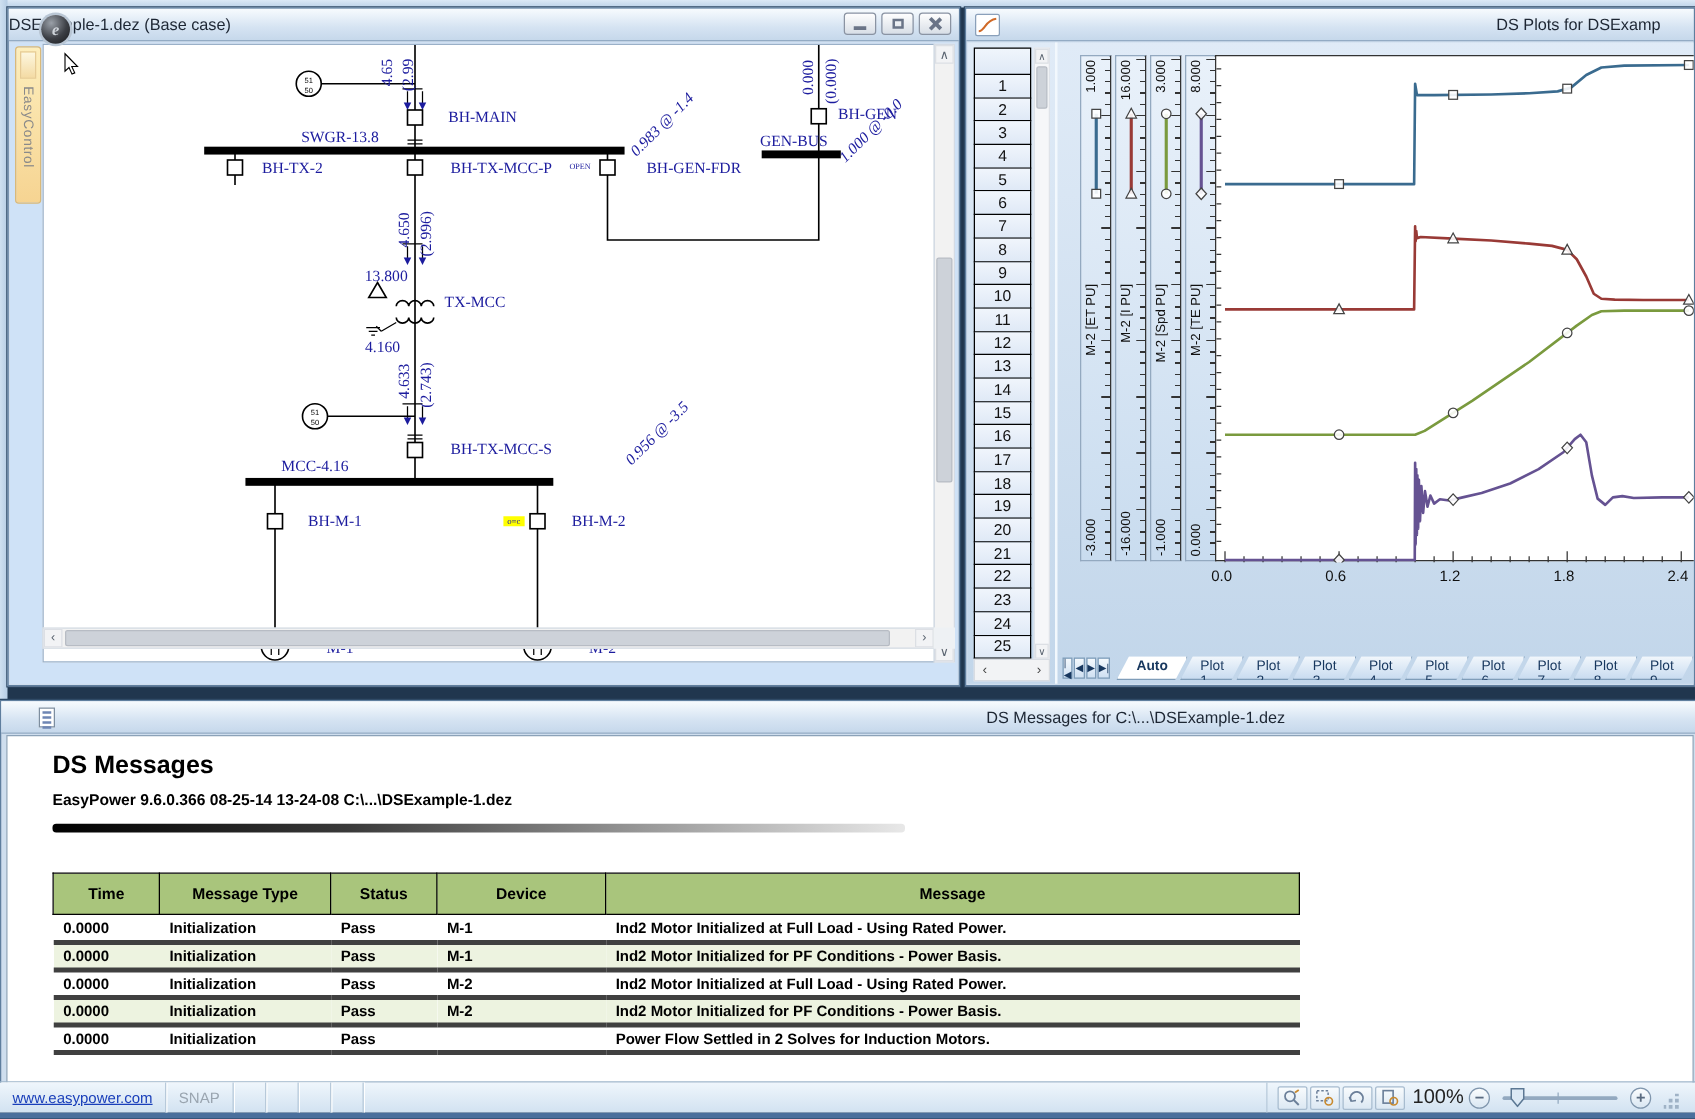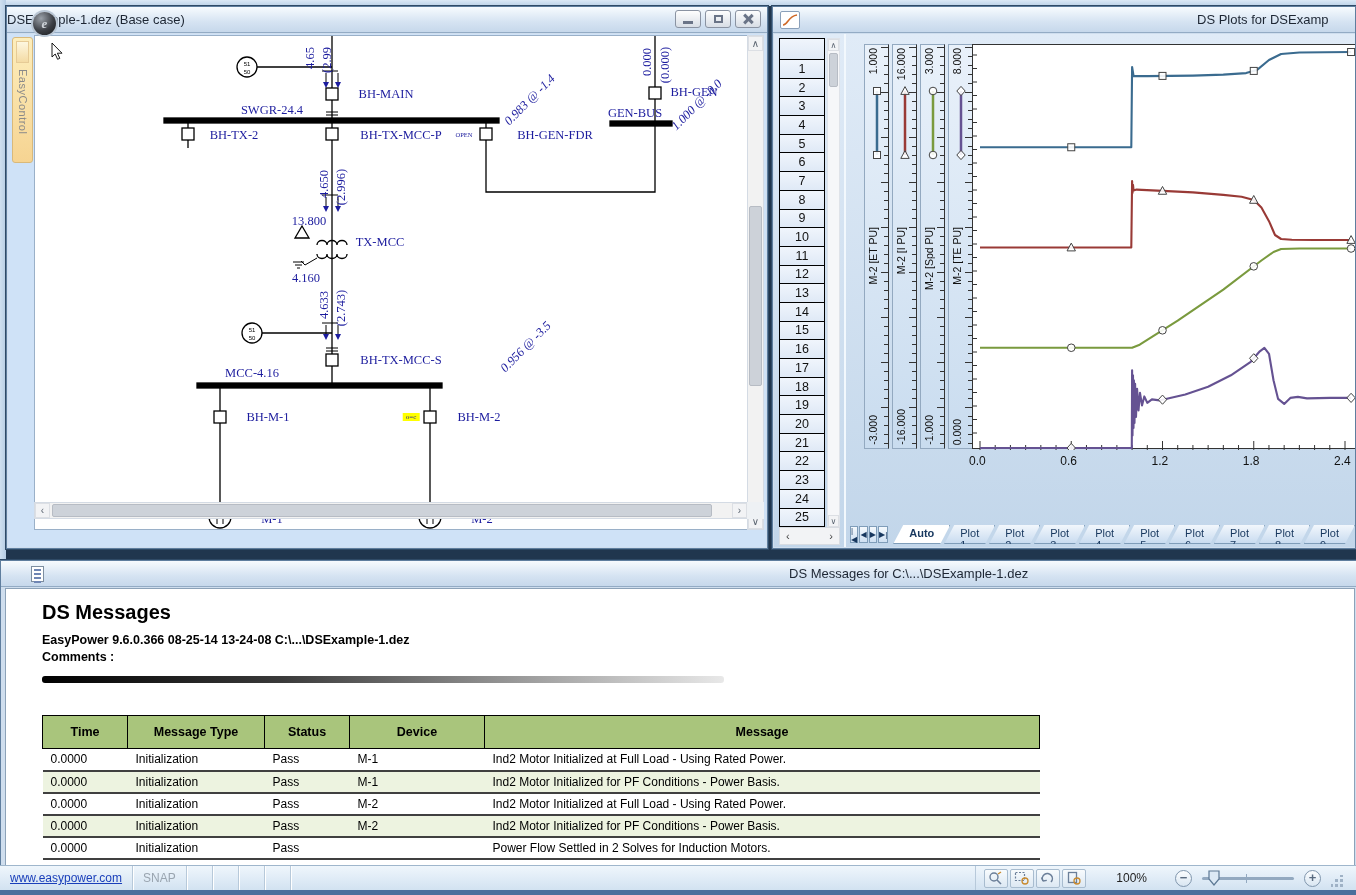--- a/index.html
+++ b/index.html
@@ -95,34 +95,34 @@
   .msg-h1{font-size:20px;font-weight:bold;color:#000;}
   .msg-info{font-size:12.5px;font-weight:bold;color:#000;line-height:17px;margin-top:6px;}
   .msg-divider{width:682px;height:7px;margin-top:10px;border-radius:3px;background:linear-gradient(90deg,#000 0%,#3a3a3a 35%,#9a9a9a 70%,#e8e8e8 100%);}
   .msg-table{border-collapse:collapse;margin-top:32px;table-layout:fixed;font-size:12px;color:#000;}
   .msg-table th{background:#a9c57c;border:1px solid #000;font-weight:bold;height:33px;font-size:12.5px;}
   .msg-table td{height:22px;padding:0 8px;overflow:h idden;overflow:hidden;white-space:nowrap;}
   .msg-table tr.alt td{background:#edf3e0;}
   .c-time{text-align:left;}
   .c-type,.c-status,.c-device{}
   .c-msg{text-align:left;}
-  .msg-table tbody tr{border-bottom:2px solid #404040;}
+  .msg-table tbody tr{border-bottom:4px solid #404040;font-weight:bold;}
 
   
   #statusbar{position:absolute;left:0;right:0;bottom:5px;height:25px;background:linear-gradient(#eff6fc,#d2e2f1);
     border-top:1px solid #9fb6cc;display:flex;align-items:center;z-index:9;}
   .seg{height:100%;display:flex;align-items:center;padding:0 10px;border-right:1px solid #b7c9da;box-shadow:1px 0 0 #fff;}
   .weblink{font-size:12px;color:#1a3fba;text-decoration:underline;}
   .snap{font-size:12px;color:#9aa5b0;}
   .seg.empty{width:26px;}
   .sb-spacer{flex:1;}
   .zbtn{width:24px;height:19px;border:1px solid #a8bccf;border-radius:2px;background:linear-gradient(#f8fbfd,#dce8f3);
     display:flex;align-items:center;justify-content:center;margin-right:2px;}
   .zgroup{display:flex;align-items:center;padding:0 8px;border-left:1px solid #b7c9da;height:100%;}
-  .zoomtxt{font-size:12px;color:#222;margin:0 28px;}
+  .zoomtxt{font-size:16px;color:#222;margin:0 4px;}
   .roundbtn{width:17px;height:17px;border-radius:50%;border:1px solid #8096ad;background:linear-gradient(#fbfdfe,#d9e6f2);
     color:#5a6b80;font-size:13px;font-weight:bold;display:flex;align-items:center;justify-content:center;line-height:0;}
   .sl-track{width:92px;height:3px;background:#93a9c0;border-radius:2px;margin:0 10px;position:relative;}
   .sl-tick{position:absolute;left:44px;top:-3px;width:1px;height:9px;background:#93a9c0;}
   .grip{margin:6px 4px 0 10px;}
 </style>
 </head>
 <body>
 
 <div id="stage">
@@ -220,21 +220,21 @@
           </g>
 
           <g transform="translate(17,7)">
             <polygon points="0,0 0,14 3.2,11 5.6,16.3 7.8,15.3 5.4,10.2 10,10.2" fill="#fff" stroke="#000" stroke-width="0.9"></polygon>
           </g>
         </svg>
         <div id="dwg-labels">
             <span class="dlbl rot90" style="left: 275px; top: 22px;">4.65</span>
             <span class="dlbl rot90" style="left: 292px; top: 24px;">(2.99</span>
             <span class="dlbl" style="left: 351px; top: 58px;">BH-MAIN</span>
-            <span class="dlbl" style="left: 237px; top: 74px;">SWGR-24.4</span>
+            <span class="dlbl" style="left: 237px; top: 74px;">SWGR-13.8</span>
             <span class="dlbl" style="left: 199px; top: 99px;">BH-TX-2</span>
             <span class="dlbl" style="left: 366px; top: 99px;">BH-TX-MCC-P</span>
             <span class="dlbl" style="left: 429px; top: 98px; font-size: 6.5px;">OPEN</span>
             <span class="dlbl" style="left: 520px; top: 99px;">BH-GEN-FDR</span>
             <span class="dlbl rot45" style="left: 495px; top: 64px;">0.983 @ -1.4</span>
             <span class="dlbl" style="left: 600px; top: 77px;">GEN-BUS</span>
             <span class="dlbl" style="left: 659px; top: 56px;">BH-GEN</span>
             <span class="dlbl rot45" style="left: 662px; top: 69px;">1.000 @ -0.0</span>
             <span class="dlbl rot90" style="left: 612px; top: 26px;">0.000</span>
             <span class="dlbl rot90" style="left: 630px; top: 29px;">(0.000)</span>
@@ -492,21 +492,20 @@
           <i></i>
           <i></i>
           <i></i>
           <i></i>
         </span>
       <span class="title">DS Messages for C:\...\DSExample-1.dez</span>
     </div>
     <div class="msg-content">
       <div class="msg-h1">DS Messages</div>
       <div class="msg-info" style="margin-top:8px;">EasyPower   9.6.0.366   08-25-14 13-24-08   C:\...\DSExample-1.dez</div>
-      <div class="msg-info" style="margin-top:0;">Comments :</div>
       <div class="msg-divider"></div>
       <table class="msg-table">
         <colgroup>
           <col style="width:85px">
             <col style="width:137px">
             <col style="width:85px">
             <col style="width:135px">
             <col style="width:555px">
         </colgroup>
         <thead>

